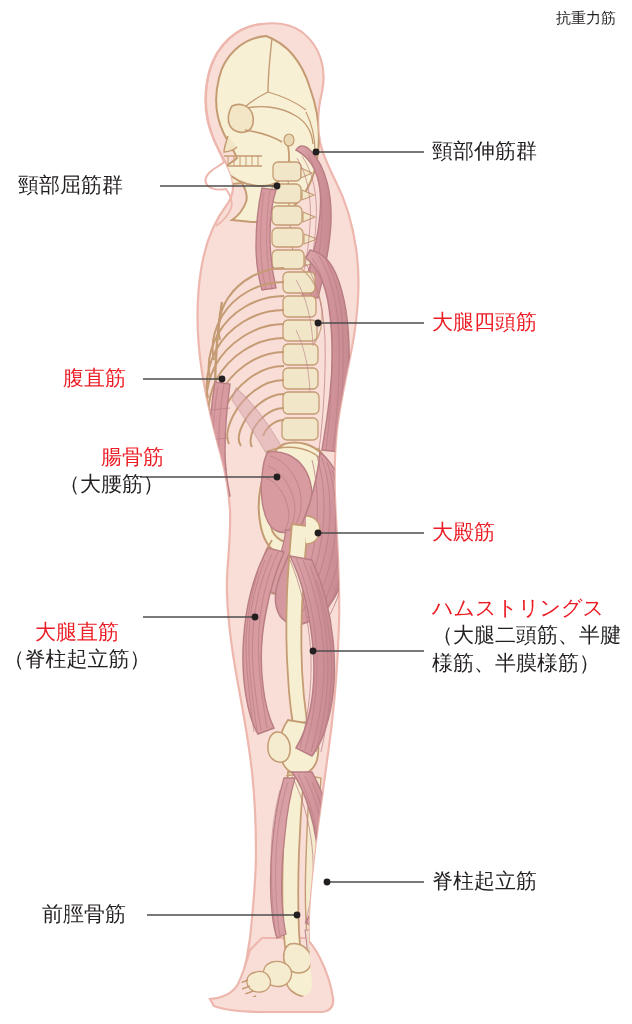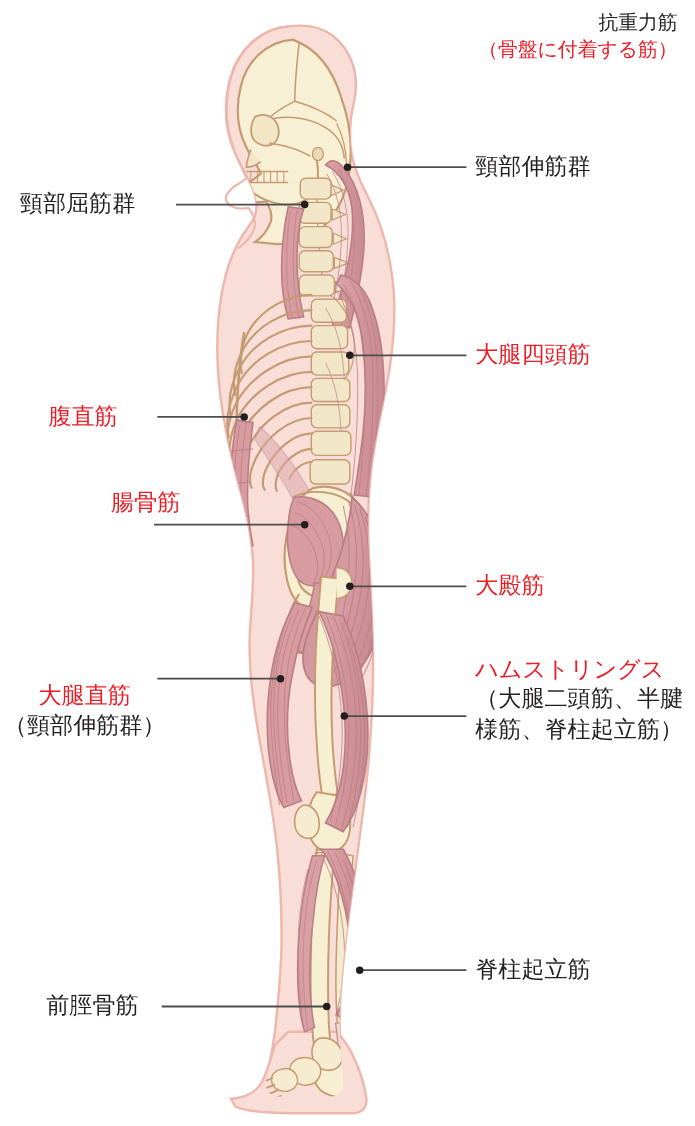--- a/index.html
+++ b/index.html
@@ -9,21 +9,21 @@
     background:#ffffff;
     font-family:"Liberation Sans","DejaVu Sans",sans-serif;
   }
   #stage{position:absolute;inset:0;width:632px;height:1024px;}
   #figure-svg{position:absolute;left:0;top:0;width:632px;height:1024px;}
 
   .label{position:absolute;white-space:nowrap;line-height:1.30;font-family:Liberation Serif, serif;}
   .lbl-black{color:#231f20;}
   .lbl-red{color:#ec1c24;}
   .t21{font-size:21px;}
-  .ttl{font-size:18px;line-height:1.38;}
+  .ttl{font-size:15px;line-height:1.38;}
 
   .title-block{position:absolute;right:16px;top:8px;text-align:right;}
   .title-line{display:block;}
 
   .multi{display:block;}
 </style>
 </head>
 <body>
 
 <div id="stage">
@@ -419,56 +419,56 @@
       <line x1="327" y1="882" x2="424" y2="882"></line>
       <circle cx="327" cy="882" r="3.4" stroke="none"></circle>
 
       <line x1="147" y1="915" x2="297" y2="915"></line>
       <circle cx="297" cy="915" r="3.4" stroke="none"></circle>
     </g>
   </svg>
 
   <div class="title-block">
     <span class="title-line ttl lbl-black">抗重力筋</span>
-    <span class="title-line ttl lbl-red">（骨盤に付着する筋）</span>
   </div>
 
   <div class="label t21 lbl-black" style="left:432px;top:138px;">
     <span>頸部伸筋群</span>
   </div>
 
   <div class="label t21 lbl-black" style="left:18px;top:172px;">
     <span>頸部屈筋群</span>
   </div>
 
   <div class="label t21 lbl-red" style="left:432px;top:309px;">
     <span>大腿四頭筋</span>
   </div>
 
-  <div class="label t21 lbl-red" style="left:44px;top:365px;">
+  <div class="label t21 lbl-red" style="left:63px;top:365px;">
     <span>腹直筋</span>
   </div>
 
   <div class="label t21" style="left:14px;top:444px;text-align:right;width:150px;">
     <span class="multi lbl-red">腸骨筋</span>
+    <span class="multi lbl-black">（大腰筋）</span>
   </div>
 
   <div class="label t21 lbl-red" style="left:432px;top:519px;">
     <span>大殿筋</span>
   </div>
 
   <div class="label t21" style="left:2px;top:588px;text-align:center;width:150px;margin-top:31px;">
     <span class="multi lbl-red">大腿直筋</span>
-    <span class="multi lbl-black">（頸部伸筋群）</span>
+    <span class="multi lbl-black">（脊柱起立筋）</span>
   </div>
 
   <div class="label t21" style="left:432px;top:595px;">
     <span class="multi lbl-red">ハムストリングス</span>
     <span class="multi lbl-black">（大腿二頭筋、半腱</span>
-    <span class="multi lbl-black">様筋、脊柱起立筋）</span>
+    <span class="multi lbl-black">様筋、半膜様筋）</span>
   </div>
 
   <div class="label t21 lbl-black" style="left:432px;top:868px;">
     <span>脊柱起立筋</span>
   </div>
 
   <div class="label t21 lbl-black" style="left:42px;top:901px;">
     <span>前脛骨筋</span>
   </div>
 

